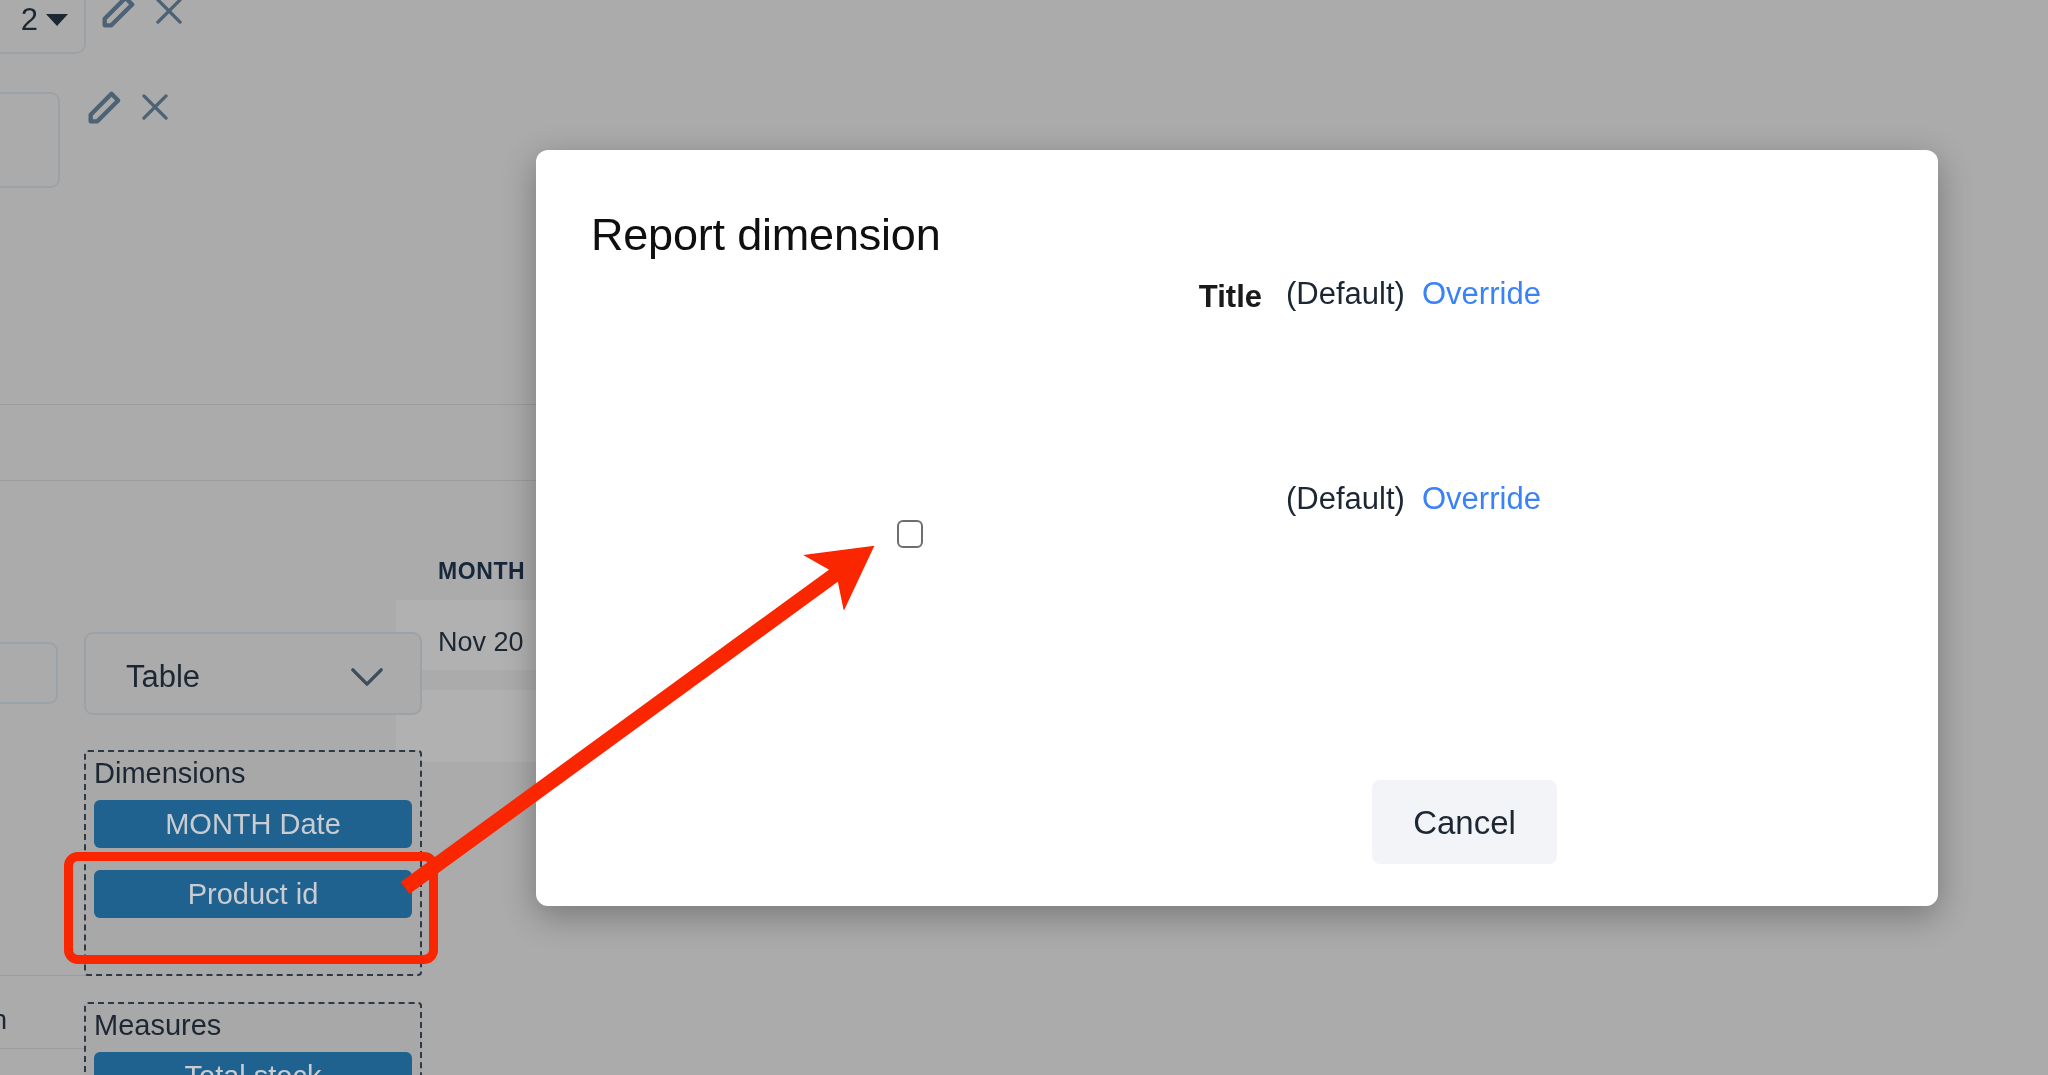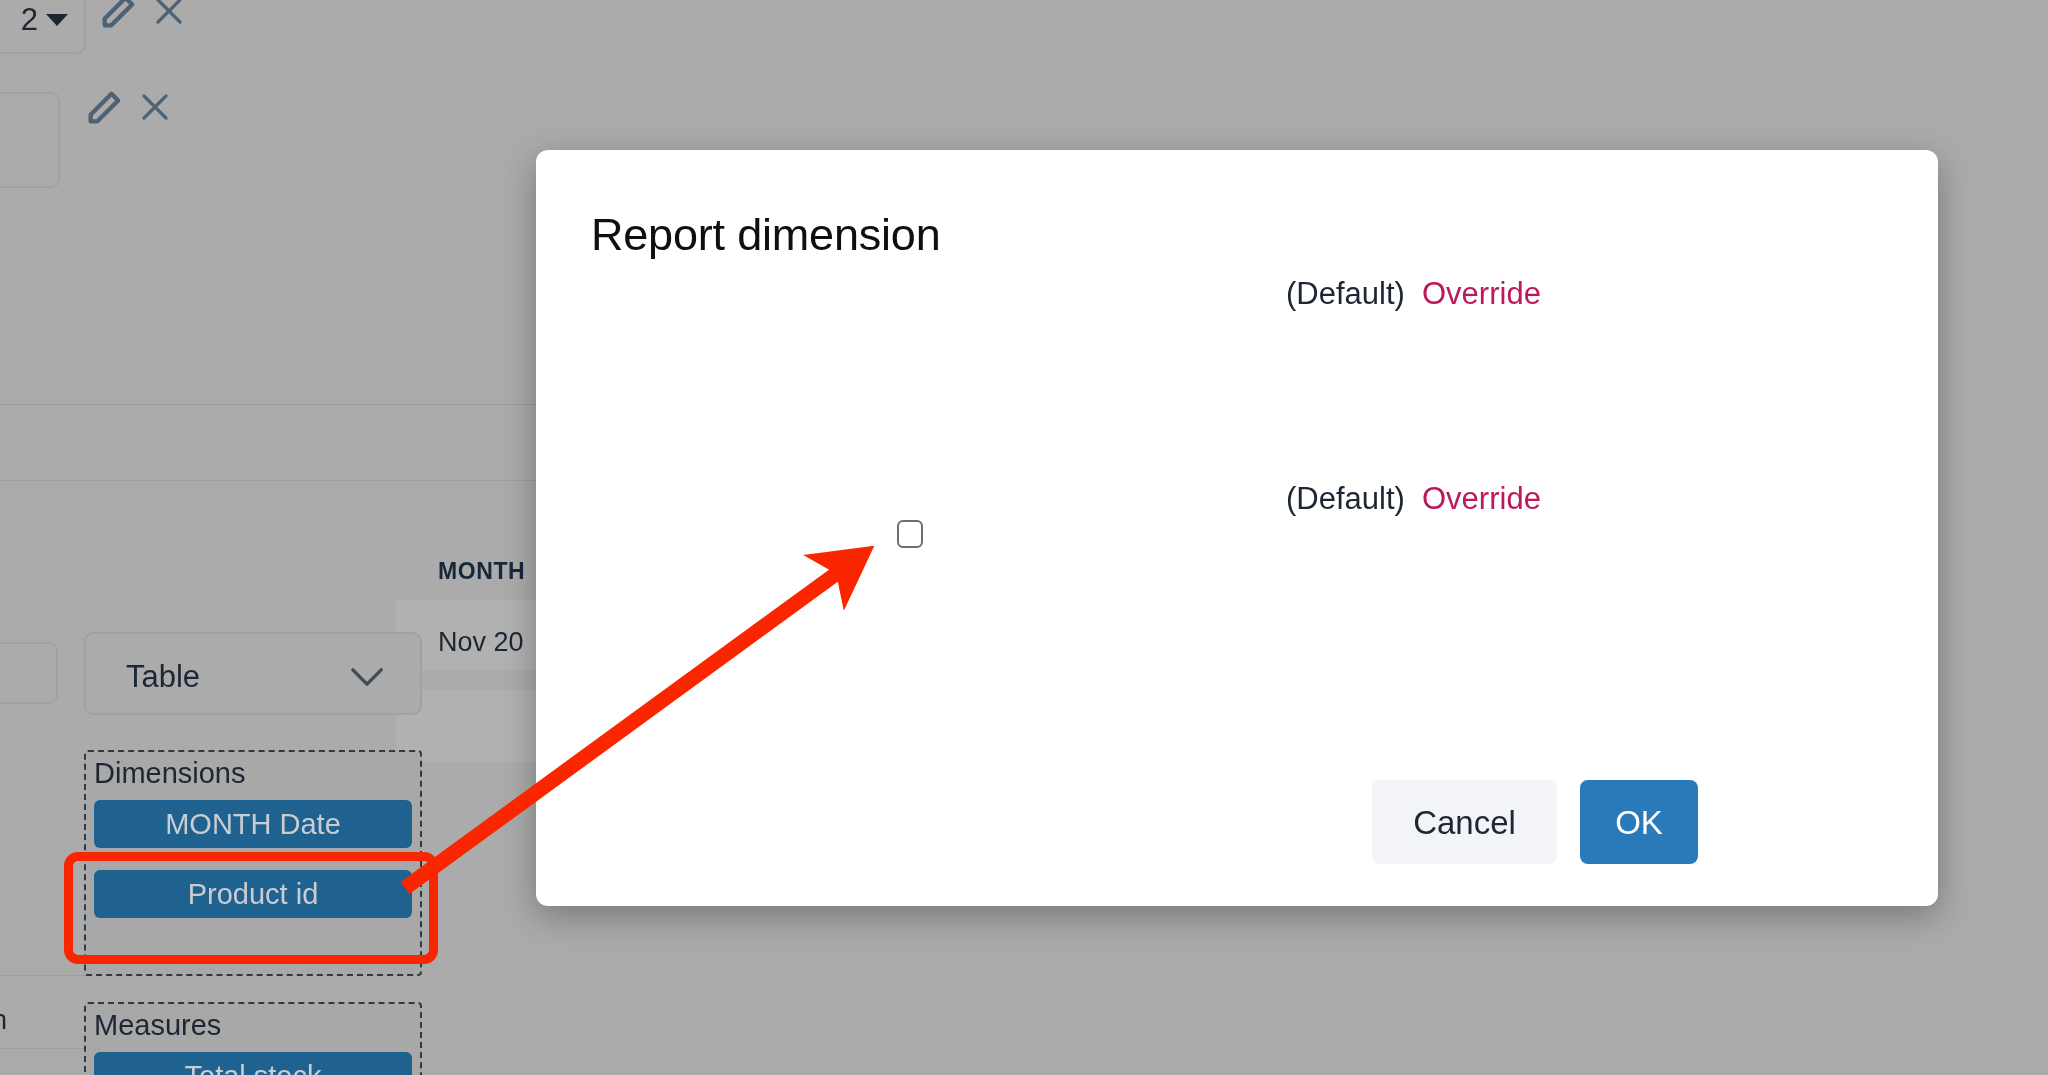--- a/index.html
+++ b/index.html
@@ -204,21 +204,21 @@
     position: absolute;
     font-size: 31px;
     color: #1c2733;
     line-height: 1;
     white-space: nowrap;
   }
 
   .override-link {
     position: absolute;
     font-size: 31px;
-    color: #be185d;
+    color: #3b82f6;
     line-height: 1;
     cursor: pointer;
     white-space: nowrap;
   }
 
   .checkbox {
     position: absolute;
     width: 26px;
     height: 28px;
     border: 2px solid #6e6e6e;
@@ -334,30 +334,30 @@
       <span class="shelf-title">Measures</span>
       <span class="pill" style="top:48px; width:318px;">Total stock</span>
     </div>
   </div>
 
   <div id="modal-overlay">
     <div id="modal" style="pointer-events:auto;padding-left:8px;">
 
       <div id="modal-title">Report dimension</div>
 
+      <div class="form-label" style="left:466px; top:127px; width:260px;">Title</div>
       <div class="form-value" style="left:750px; top:128px;">(Default)</div>
       <div class="override-link" style="left:886px; top:128px;">Override</div>
 
       <div class="checkbox" style="left:361px; top:370px;"></div>
 
       <div class="form-value" style="left:750px; top:333px;">(Default)</div>
       <div class="override-link" style="left:886px; top:333px;">Override</div>
 
       <button class="btn btn-cancel">Cancel</button>
-      <button class="btn btn-ok">OK</button>
     </div>
   </div>
 
   <div id="annotations">
 
     <div class="hl-box" style="left:64px; top:852px; width:374px; height:112px;"></div>
 
     <svg width="2048" height="1075" style="position:absolute; left:0; top:0;">
       <defs>
         <marker id="arrowhead" markerWidth="4.2" markerHeight="4.6" refX="2.6" refY="2.3" orient="auto" markerUnits="strokeWidth">

